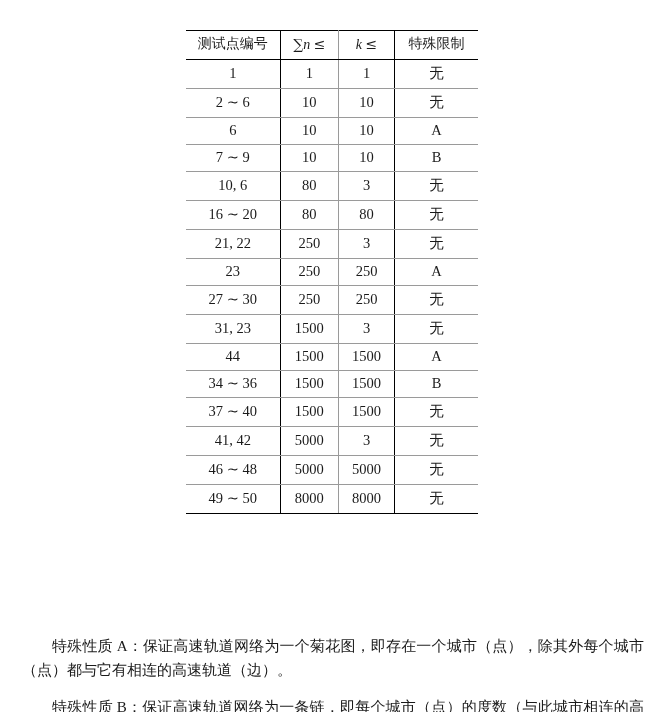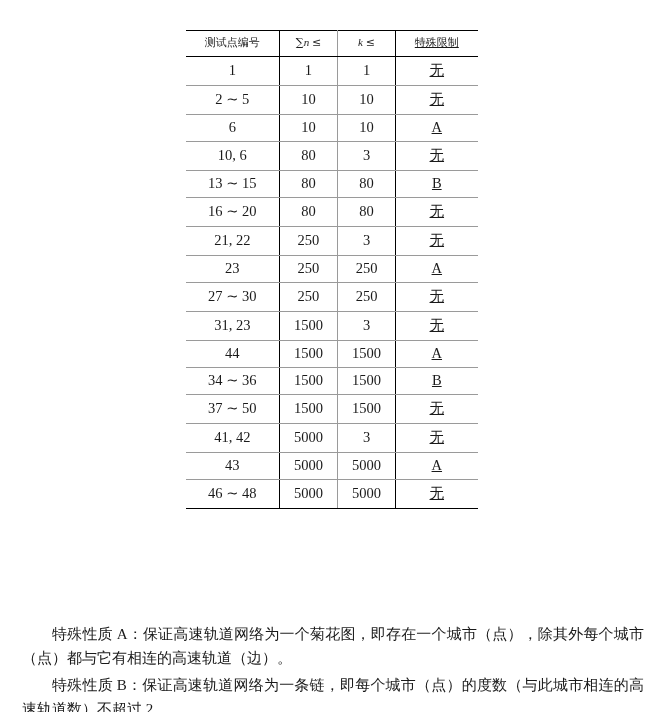--- a/index.html
+++ b/index.html
@@ -36,21 +36,21 @@
     text-align: center;
     vertical-align: middle;
     padding: 4px 2px 5px 2px;
     font-weight: normal;
     white-space: nowrap;
   }
   table.constraints thead th {
     border-top: 1.4px solid #000;
     border-bottom: 1.1px solid #000;
     padding-bottom: 6px;
-    font-size: 11px;
+    font-size: 14px;
   }
   table.constraints tbody tr td {
     border-bottom: 0.7px solid #9a9a9a;
   }
   table.constraints tbody tr:last-child td {
     border-bottom: 1.4px solid #000;
   }
   
   table.constraints th.c0, table.constraints td.c0 {
     border-right: 1.1px solid #000;
@@ -59,40 +59,39 @@
   table.constraints th.c1, table.constraints td.c1 {
     border-right: 0.7px solid #9a9a9a;
     width: 58px;
   }
   table.constraints th.c2, table.constraints td.c2 {
     border-right: 1.1px solid #000;
     width: 56px;
   }
   table.constraints th.c3, table.constraints td.c3 {
     width: 84px;
-    text-decoration: underline;
   }
   .mathy {
     font-family: "DejaVu Serif", serif;
   }
   .ital {
     font-style: italic;
     font-family: "Liberation Serif", serif;
   }
   .notes {
     position: absolute;
     left: 22px;
     top: 622px;
     width: 622px;
     font-size: 15px;
     line-height: 1.62;
     text-align: justify;
   }
   .note-p {
-    margin: 0 0 2px 0;
+    margin: 12px 0 2px 0;
     text-indent: 2em;
   }
 </style>
 </head>
 <body>
 
 <div class="page">
 
   <div class="table-wrap">
     <table class="constraints">
@@ -105,42 +104,42 @@
         </tr>
       </thead>
       <tbody id="tbody">
           <tr>
             <td class="c0">1</td>
             <td class="c1">1</td>
             <td class="c2">1</td>
             <td class="c3">无</td>
           </tr>
           <tr>
-            <td class="c0">2 ∼ 5</td>
+            <td class="c0">2 ∼ 6</td>
             <td class="c1">10</td>
             <td class="c2">10</td>
             <td class="c3">无</td>
           </tr>
           <tr>
             <td class="c0">6</td>
             <td class="c1">10</td>
             <td class="c2">10</td>
             <td class="c3">A</td>
           </tr>
           <tr>
+            <td class="c0">7 ∼ 9</td>
+            <td class="c1">10</td>
+            <td class="c2">10</td>
+            <td class="c3">B</td>
+          </tr>
+          <tr>
             <td class="c0">10, 6</td>
             <td class="c1">80</td>
             <td class="c2">3</td>
             <td class="c3">无</td>
-          </tr>
-          <tr>
-            <td class="c0">13 ∼ 15</td>
-            <td class="c1">80</td>
-            <td class="c2">80</td>
-            <td class="c3">B</td>
           </tr>
           <tr>
             <td class="c0">16 ∼ 20</td>
             <td class="c1">80</td>
             <td class="c2">80</td>
             <td class="c3">无</td>
           </tr>
           <tr>
             <td class="c0">21, 22</td>
             <td class="c1">250</td>
@@ -171,41 +170,41 @@
             <td class="c2">1500</td>
             <td class="c3">A</td>
           </tr>
           <tr>
             <td class="c0">34 ∼ 36</td>
             <td class="c1">1500</td>
             <td class="c2">1500</td>
             <td class="c3">B</td>
           </tr>
           <tr>
-            <td class="c0">37 ∼ 50</td>
+            <td class="c0">37 ∼ 40</td>
             <td class="c1">1500</td>
             <td class="c2">1500</td>
             <td class="c3">无</td>
           </tr>
           <tr>
             <td class="c0">41, 42</td>
             <td class="c1">5000</td>
             <td class="c2">3</td>
             <td class="c3">无</td>
-          </tr>
-          <tr>
-            <td class="c0">43</td>
-            <td class="c1">5000</td>
-            <td class="c2">5000</td>
-            <td class="c3">A</td>
           </tr>
           <tr>
             <td class="c0">46 ∼ 48</td>
             <td class="c1">5000</td>
             <td class="c2">5000</td>
+            <td class="c3">无</td>
+          </tr>
+          <tr>
+            <td class="c0">49 ∼ 50</td>
+            <td class="c1">8000</td>
+            <td class="c2">8000</td>
             <td class="c3">无</td>
           </tr>
         </tbody>
     </table>
   </div>
 
   <div class="notes">
     <p class="note-p">特殊性质 A：保证高速轨道网络为一个菊花图，即存在一个城市（点），除其外每个城市（点）都与它有相连的高速轨道（边）。</p>
     <p class="note-p">特殊性质 B：保证高速轨道网络为一条链，即每个城市（点）的度数（与此城市相连的高速轨道数）不超过 2 。</p>
   </div>

